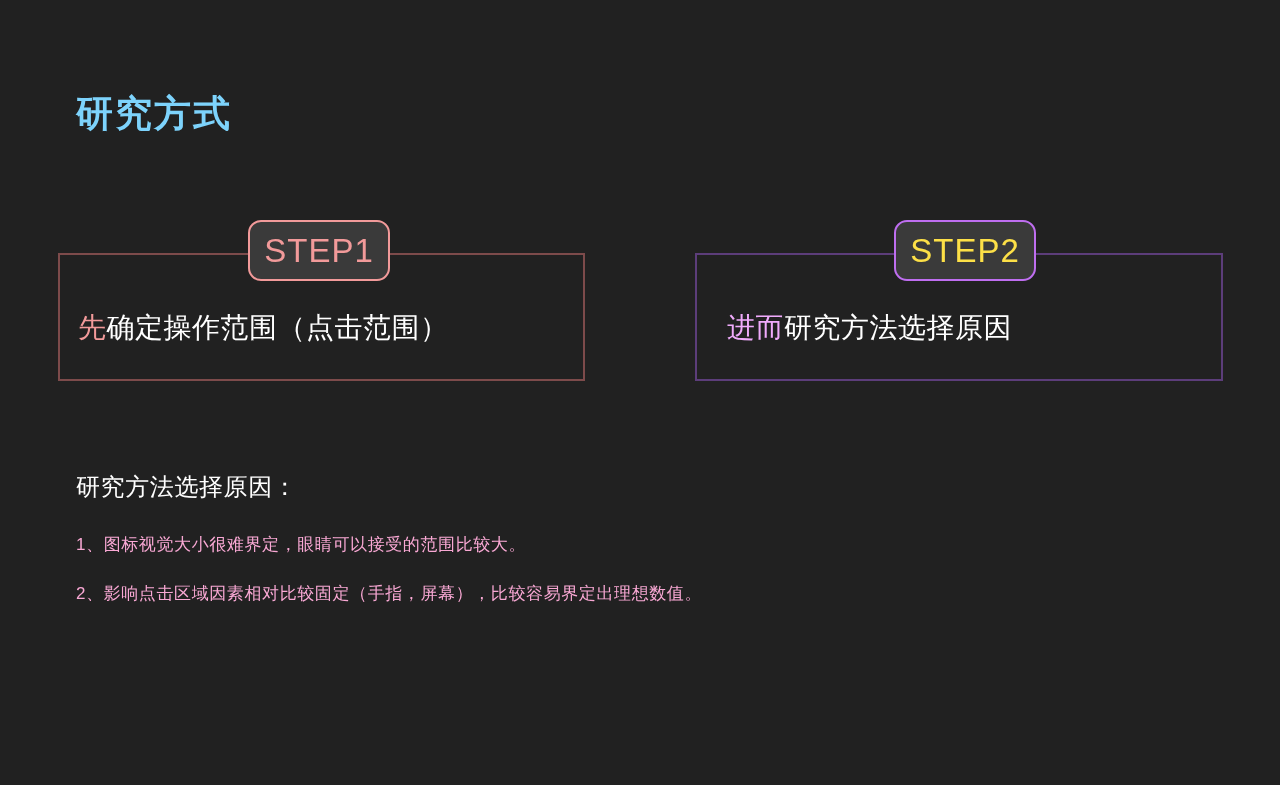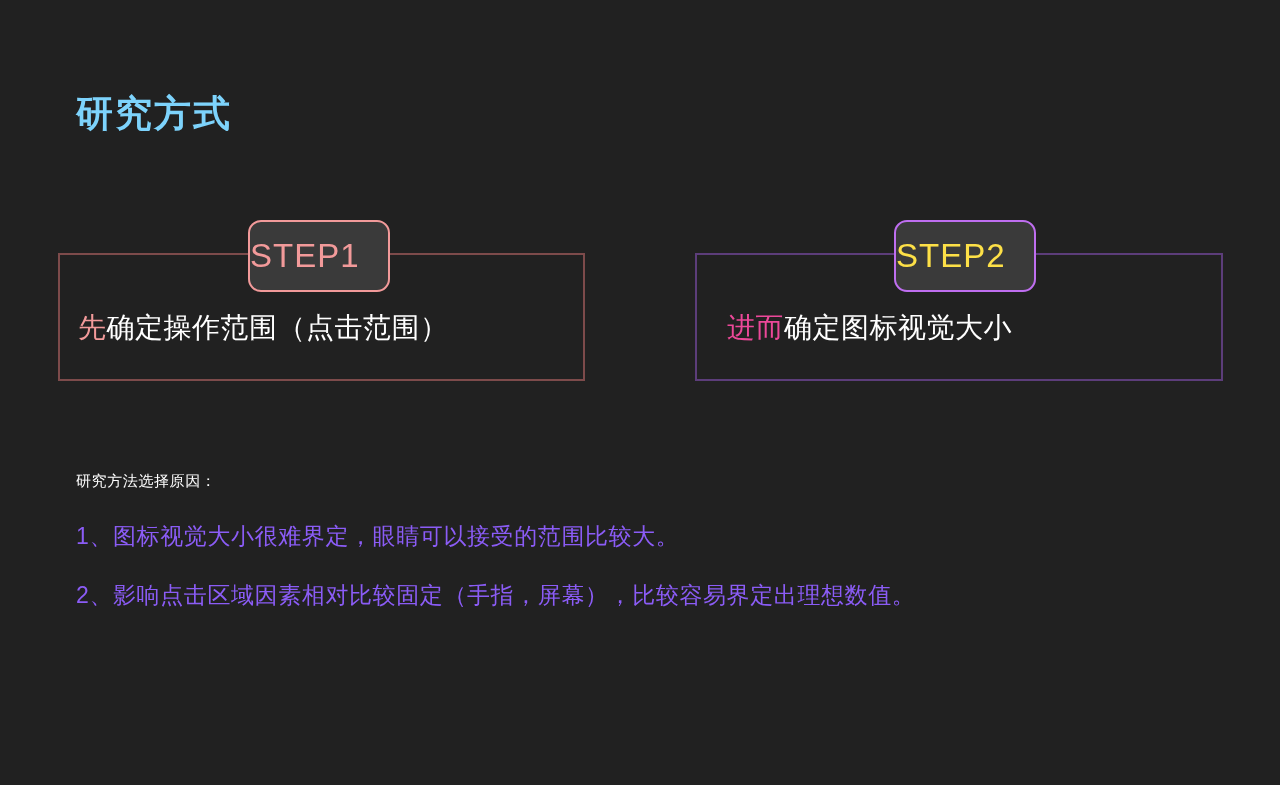--- a/index.html
+++ b/index.html
@@ -46,21 +46,22 @@
   .step-block.step-2 {
     left: 695px;
     width: 528px;
     border-color: #5c3d7a;
   }
 
   .step-label {
     position: absolute;
     display: flex;
     align-items: center;
-    height: 72px;
+    justify-content: center;
+    height: 61px;
     width: 142px;
     top: 220px;
     background: #3a3a3a;
     border-radius: 13px;
     border-width: 2px;
     border-style: solid;
     box-sizing: border-box;
     font-size: 33px;
     font-weight: 400;
     letter-spacing: 1px;
@@ -84,40 +85,40 @@
     font-weight: 500;
     color: #ffffff;
     letter-spacing: 0.5px;
     white-space: nowrap;
     line-height: 1.25;
   }
   .step-text.text-1 { left: 78px; }
   .step-text.text-2 { left: 727px; }
 
   .hl-pink   { color: #f29a9a; }
-  .hl-purple { color: #ec4899; }
+  .hl-purple { color: #f0abfc; }
 
   
   .reasons {
     position: absolute;
     left: 76px;
     top: 470px;
     width: 1120px;
   }
   .reasons-heading {
-    font-size: 15px;
+    font-size: 24px;
     color: #ffffff;
     font-weight: 400;
     letter-spacing: 0.6px;
     line-height: 1.4;
     margin-bottom: 28px;
   }
   .reason-item {
-    font-size: 23px;
-    color: #8b5cf6;
+    font-size: 17px;
+    color: #f9a8d4;
     font-weight: 400;
     letter-spacing: 0.6px;
     line-height: 1.5;
     margin-bottom: 24px;
     white-space: nowrap;
   }
   .reason-item:last-child { margin-bottom: 0; margin-top: 16px; }
 </style>
 </head>
 <body>
@@ -134,20 +135,20 @@
   <span class="hl-pink">先</span><span>确定操作范围（点击范围）</span>
 </div>
 
 <div class="step-block step-2"></div>
 
 <div class="step-label label-2">
   <span>STEP2</span>
 </div>
 
 <div class="step-text text-2">
-  <span class="hl-purple">进而</span><span>确定图标视觉大小</span>
+  <span class="hl-purple">进而</span><span>研究方法选择原因</span>
 </div>
 
 <div class="reasons">
   <div class="reasons-heading">研究方法选择原因：</div>
   <div class="reason-item">1、图标视觉大小很难界定，眼睛可以接受的范围比较大。</div>
   <div class="reason-item">2、影响点击区域因素相对比较固定（手指，屏幕），比较容易界定出理想数值。</div>
 </div>
 
 </body></html>

